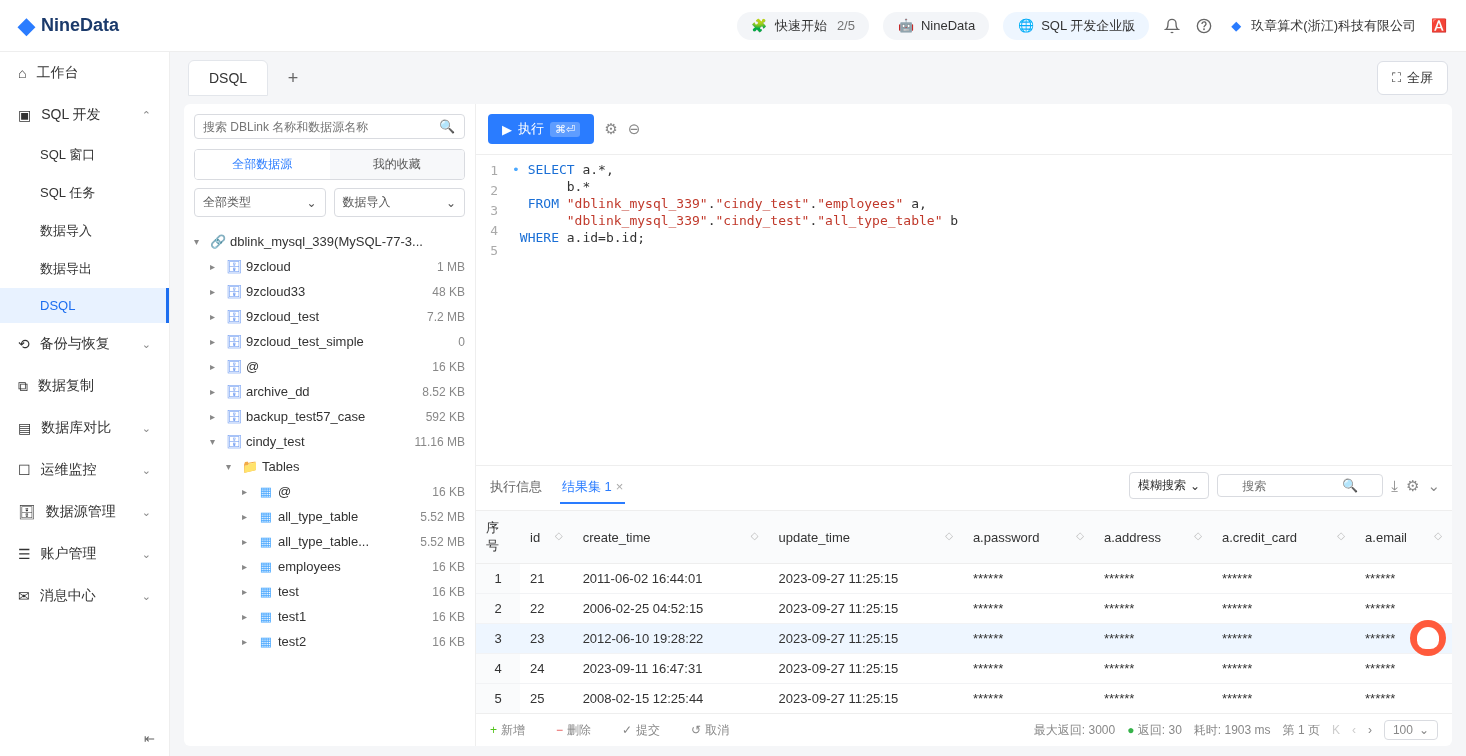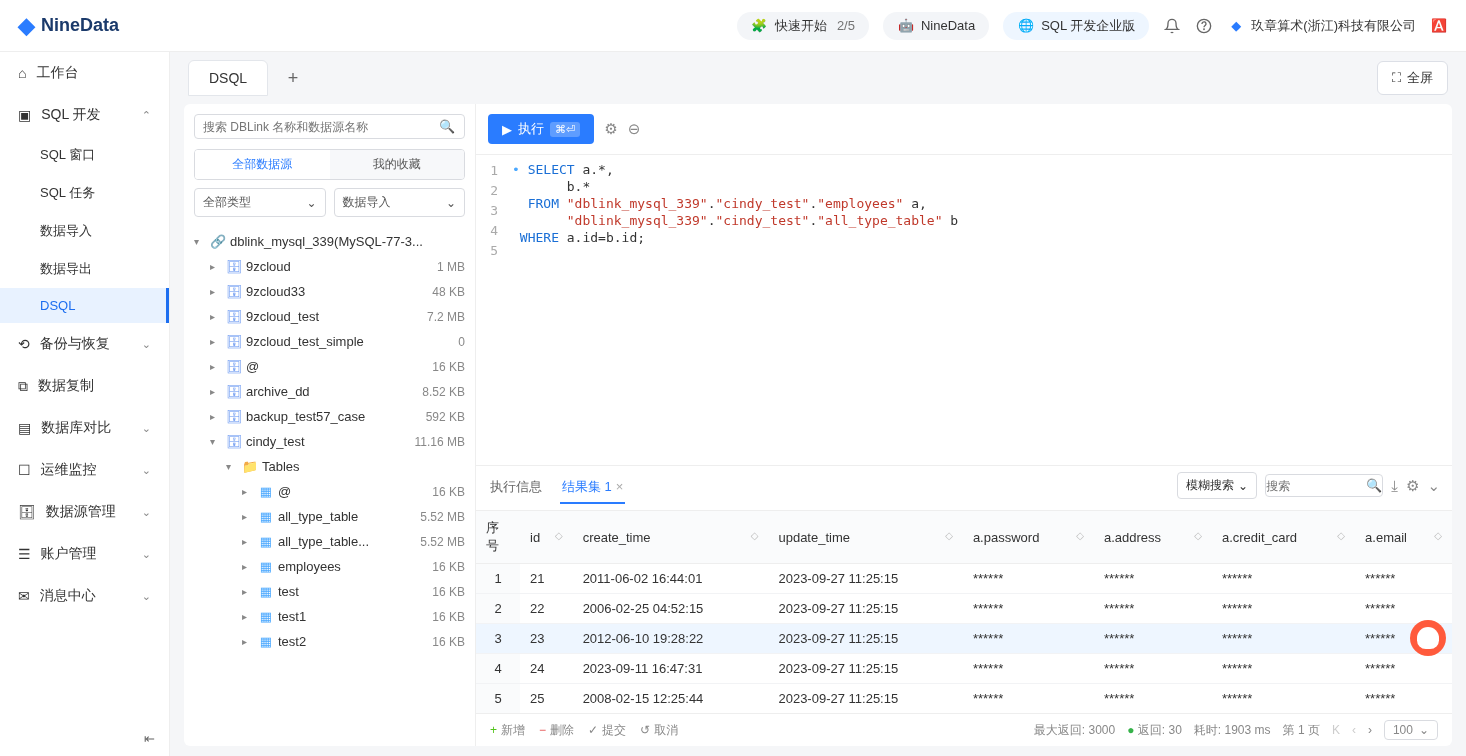--- a/index.html
+++ b/index.html
@@ -55,30 +55,30 @@
 .gutter div { height:20px; line-height:20px;}
 .code { flex:1; padding:6px 8px 0 8px; white-space:pre; line-height:17px;}
 .kw { color:#1a6fd6; } .str { color:#c0392b;}
 .results { border-top:1px solid #eee; display:flex; flex-direction:column; flex:1; min-height:0;}
 .res-tabbar { display:flex; align-items:flex-start; padding:6px 12px; gap:16px; border-bottom:1px solid #eee;}
 .res-tab { padding:6px 2px; font-size:13px; color:#666; cursor:pointer;}
 .res-tab.active { color:#2a7cff; border-bottom:2px solid #2a7cff; font-weight:500;}
 .res-tab .x { margin-left:4px; color:#aaa;}
 .res-right { margin-left:auto; display:flex; align-items:center; gap:8px;}
 .res-select { border:1px solid #d9dbe0; border-radius:4px; padding:4px 8px; font-size:12px; display:flex; gap:4px; align-items:center;}
-.res-search { border:1px solid #d9dbe0; border-radius:4px; padding:3px 0; display:flex; align-items:center;}
+.res-search { border:1px solid #d9dbe0; border-radius:4px; padding:3px 24px; display:flex; align-items:center;}
 .res-search input { border:none; outline:none; width:100px; font-size:12px;}
 .table-wrap { flex:1; overflow:auto;}
 table { border-collapse:collapse; width:100%; font-size:13px;}
 th { background:#fafbfc; text-align:left; padding:8px 10px; border-bottom:1px solid #eee; font-weight:500; position:relative;}
 th .sort { float:right; color:#bbb; font-size:10px;}
 td { padding:7px 10px; border-bottom:1px solid #f2f3f5;}
 tr.hl td { background:#eef6ff;}
 td.rownum { background:#fafbfc; font-weight:500; width:44px; text-align:center;}
-.footer { display:flex; align-items:center; gap:14px; padding:6px 14px; border-top:1px solid #eee; font-size:12px; color:#888;}
+.footer { display:flex; align-items:center; gap:31px; padding:6px 14px; border-top:1px solid #eee; font-size:12px; color:#888;}
 .footer .act { display:flex; align-items:center; gap:4px;}
 .footer .act.add::before{content:"+"; color:#52c41a;}
 .footer .act.del::before{content:"−"; color:#e55353;}
 .footer .act.sub::before{content:"✓"; color:#888;}
 .footer .act.can::before{content:"↺"; color:#888;}
 .footer-right { margin-left:auto; display:flex; gap:12px; align-items:center;text-align:center;}
 .green-dot{color:#36b24a;}
 .page-size { border:1px solid #d9dbe0; border-radius:4px; padding:2px 8px; display:flex; gap:6px; align-items:center;}
 .support-avatar { position:fixed; right:20px; bottom:100px; width:36px; height:36px; border-radius:50%; background:#ff5a3c; display:flex; align-items:center; justify-content:center;}
 .support-avatar::before{content:""; width:22px; height:22px; background:#fff; border-radius:50% 50% 40% 40%;}

